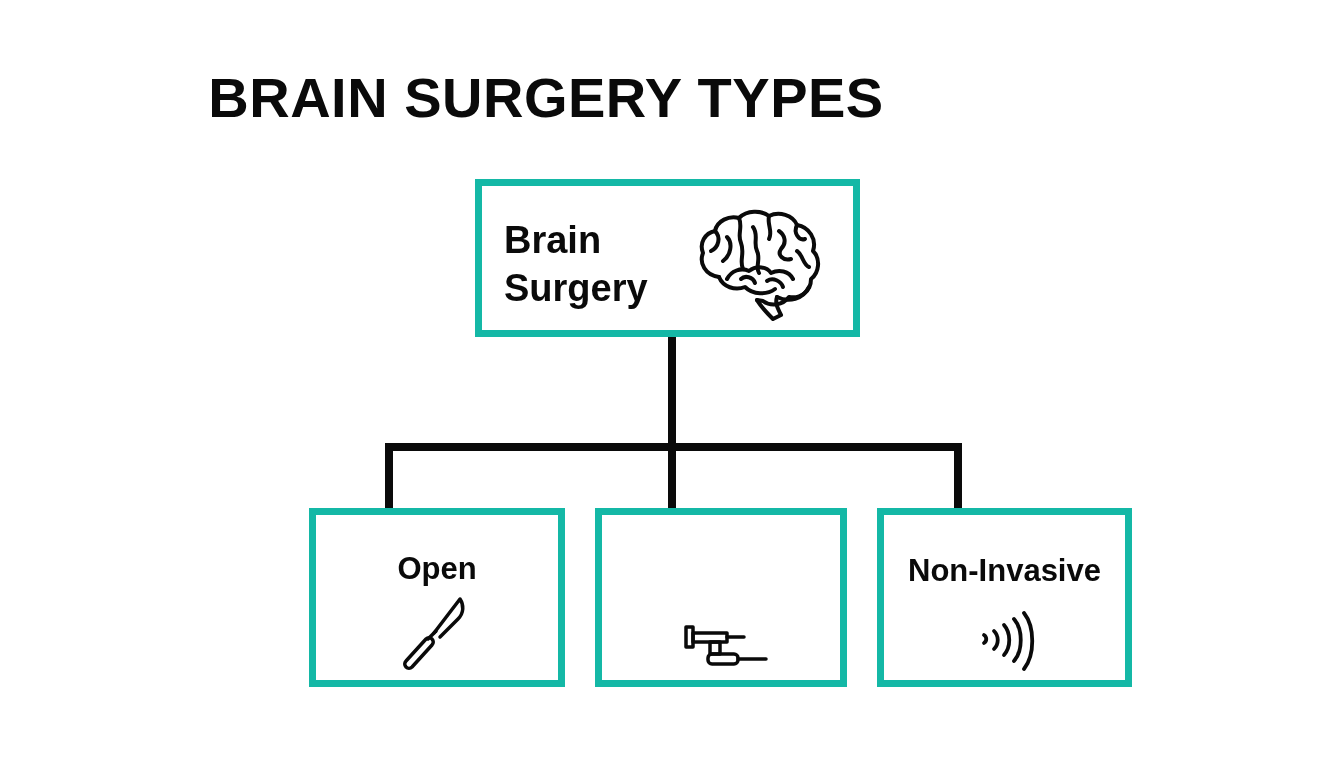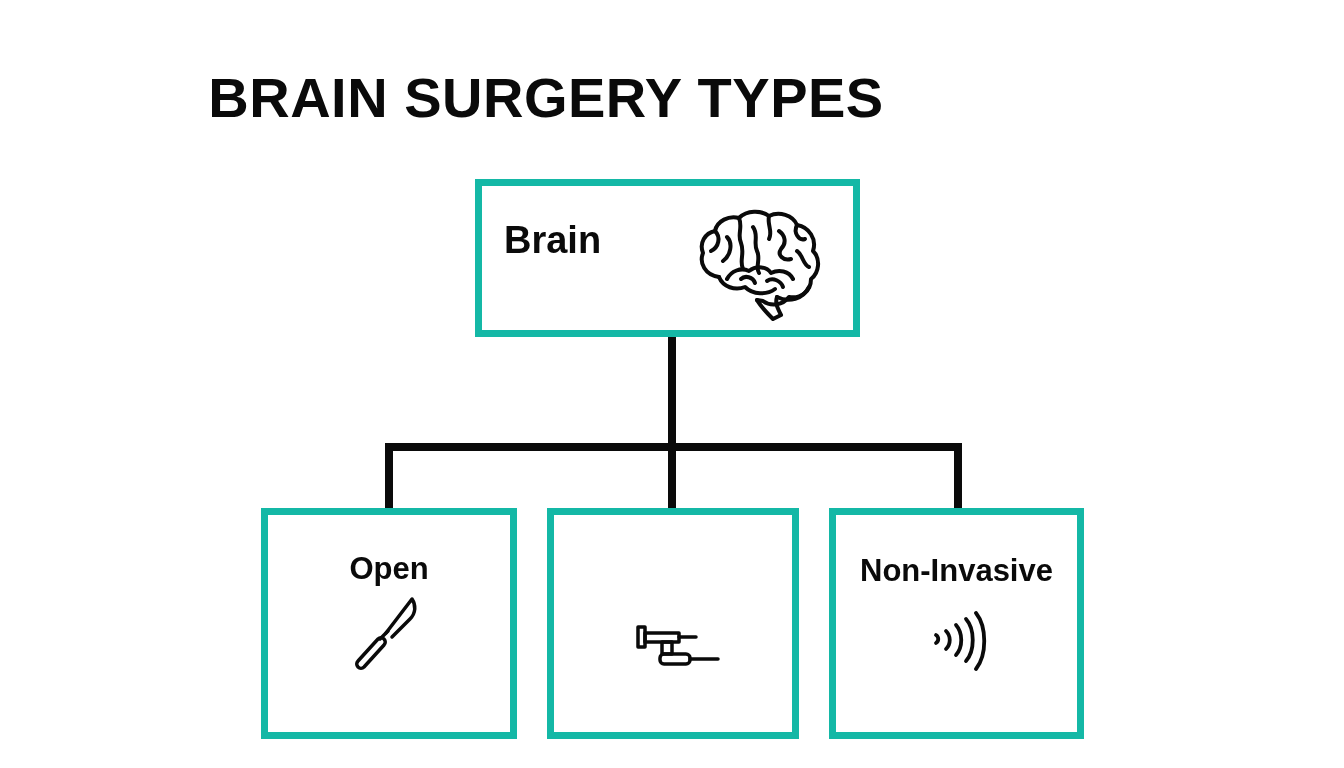--- a/index.html
+++ b/index.html
@@ -18,21 +18,21 @@
       position: absolute; box-sizing: border-box;
       border: 7px solid #14b8a6; background: #fff;
     }
     .root-box { left: 475px; top: 179px; width: 385px; height: 158px; }
     .root-label {
       position: absolute; left: 22px; top: 30px;
       font-size: 38px; font-weight: bold; line-height: 48px;
     }
     .brain-icon { position: absolute; left: 215px; top: 21px; width: 128px; height: 114px; }
 
-    .child-box { top: 508px; height: 231px; }
+    .child-box { top: 508px; height: 179px; margin-left: 48px; }
     .child-open { left: 261px; width: 256px; }
     .child-min { left: 547px; width: 252px; }
     .child-non { left: 829px; width: 255px; padding-left: 29px; }
     .child-label {
       position: absolute; left: 0; width: 100%; text-align: center;
       font-size: 31px; font-weight: bold; line-height: 36px;
     }
     .child-open .child-label { top: 36px; }
     .child-min .child-label { top: 22px; }
     .child-non .child-label { top: 38px; }
@@ -50,20 +50,21 @@
 
 <div class="line" style="left:668px; top:336px; width:8px; height:112px;"></div>
 <div class="line" style="left:385px; top:443px; width:577px; height:8px;"></div>
 <div class="line" style="left:385px; top:443px; width:8px; height:68px;"></div>
 <div class="line" style="left:668px; top:443px; width:8px; height:68px;"></div>
 <div class="line" style="left:954px; top:443px; width:8px; height:68px;"></div>
 
 <div class="box root-box">
   <div class="root-label">
     <div>Brain</div>
+    <div>Surgery</div>
   </div>
   <svg class="brain-icon" viewBox="0 0 128 114" fill="none" stroke="#0a0a0a" stroke-width="4" stroke-linecap="round" stroke-linejoin="round">
     <path d="M22 70 C8 68 2 56 6 46 C2 36 8 26 18 24 C20 14 32 8 42 11 C50 3 64 3 72 9 C82 4 96 8 100 18 C112 20 120 32 116 44 C124 52 122 66 114 72 C114 84 104 92 92 90 C86 98 74 100 66 94 L60 93"></path>
     <path d="M22 70 C26 80 38 84 48 80 C56 88 70 88 78 82"></path>
     <path d="M60 93 C64 100 70 106 76 112 L84 108 C80 100 78 96 80 90"></path>
     <path d="M80 90 C92 96 106 92 112 80"></path>
     <path d="M18 24 C24 30 22 40 14 44"></path>
     <path d="M30 30 C36 36 34 48 26 54"></path>
     <path d="M42 11 C46 20 40 28 44 36 C48 46 42 54 46 62"></path>
     <path d="M56 20 C62 28 56 36 60 44 C64 52 58 60 62 66"></path>

